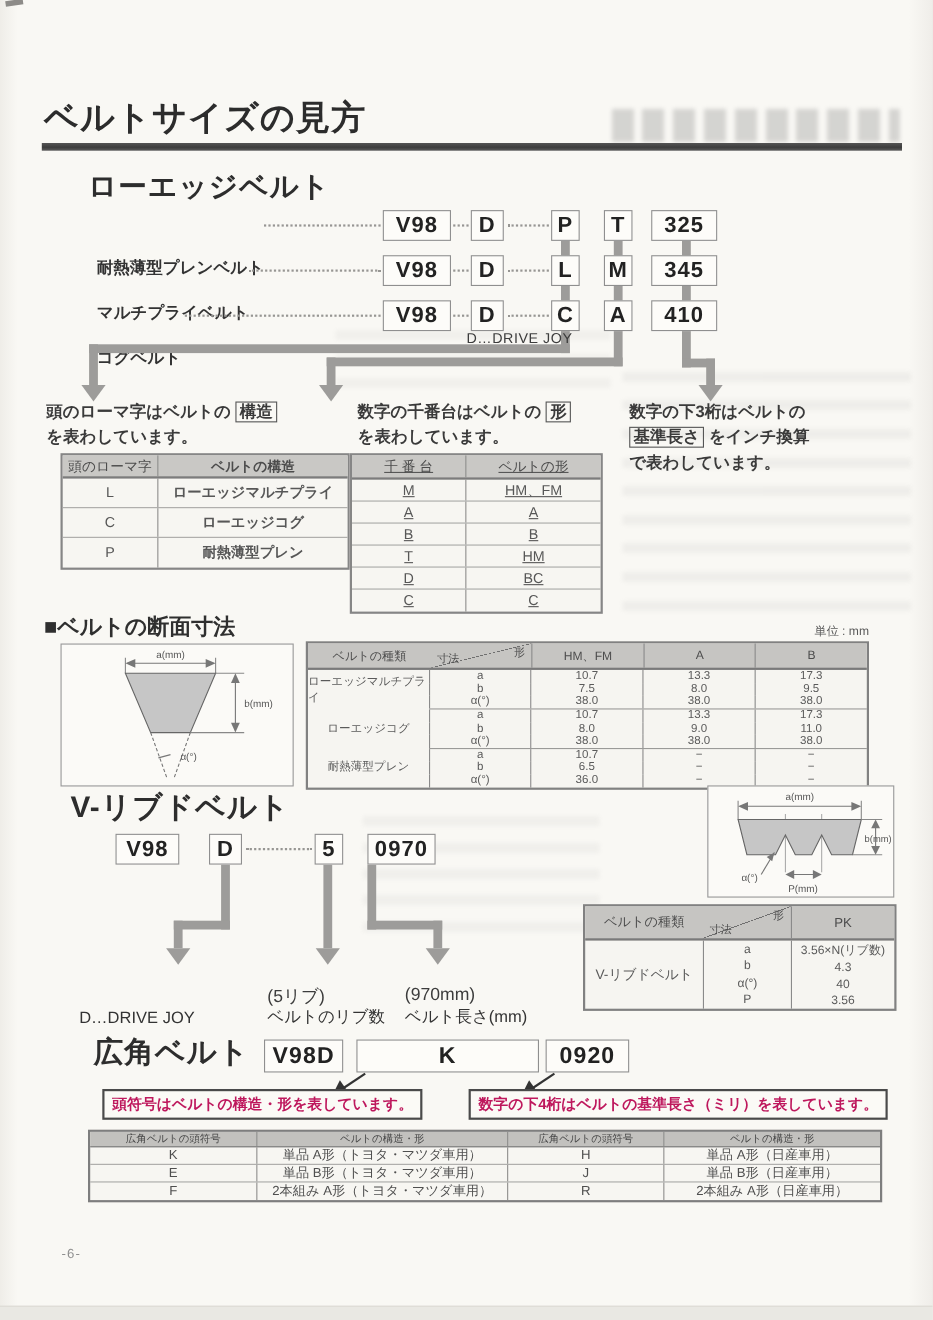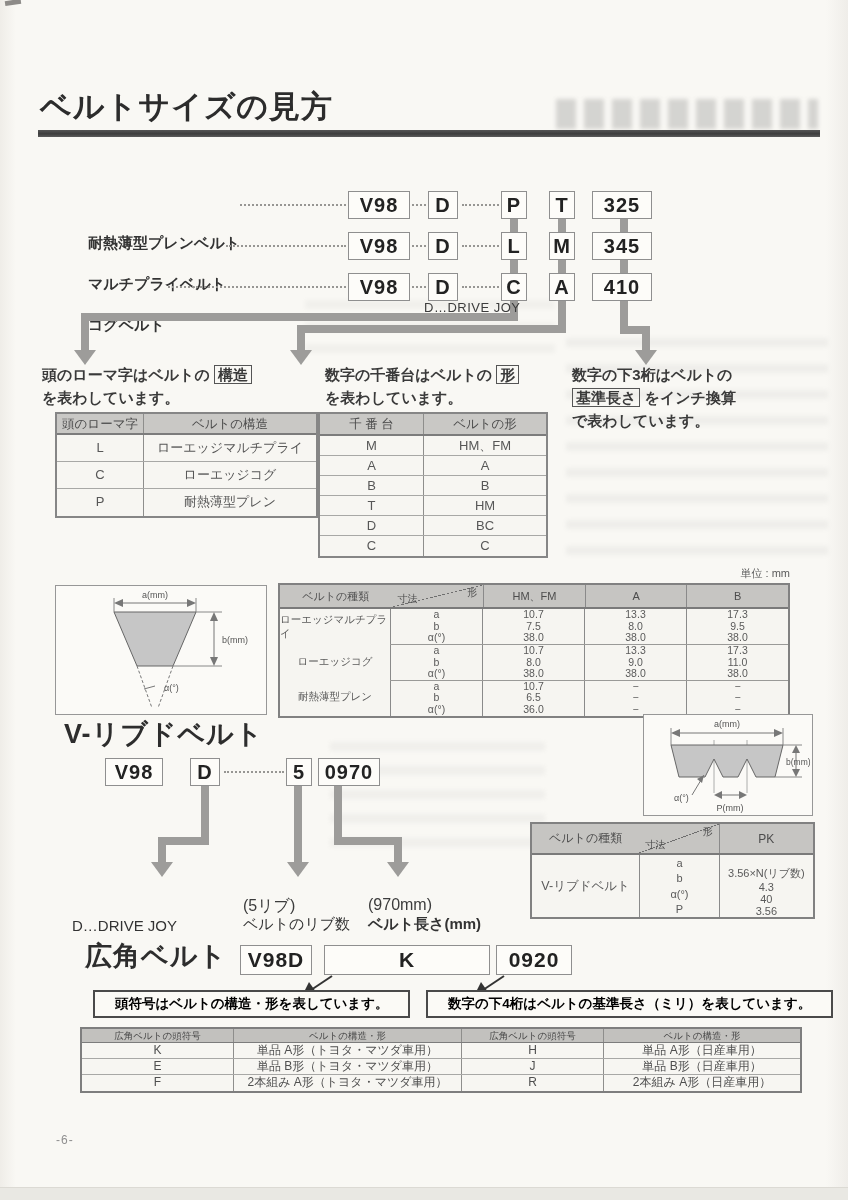--- a/index.html
+++ b/index.html
@@ -47,22 +47,22 @@
 
   
   .tbl { position:absolute; border:2px solid #868686; background:#f7f6f2; color:#575757; text-align:center; }
   .tbl .hd { display:flex; background:#c9c8c5; border-bottom:2px solid #7c7c7c; color:#4c4c4c; }
   .tbl .row { display:flex; border-bottom:1px solid #a8a8a6; }
   .tbl .row:last-child { border-bottom:none; }
   .cR { border-right:1px solid #8e8e8c; }
   .tA { left:55px; top:412px; width:263px; font-size:13px; }
   .tA .hd { height:21px; line-height:20px; font-size:12.5px; }
   .tA .row { height:27px; line-height:26px; }
-  .tA .c1 { width:87px; } .tA .c2 { flex:1; }
-  .tB { left:318px; top:412px; width:230px; font-size:13px; }
+  .tA .c1 { width:87px; } .tA .c2 { flex:1;font-weight:bold; }
+  .tB { left:318px; top:412px; width:230px; font-size:13px;text-decoration:underline; }
   .tB .hd { height:22px; line-height:21px; font-size:12.5px; }
   .tB .row { height:20px; line-height:19px; }
   .tB .c1 { width:104px; } .tB .c2 { flex:1; }
 
   
   .diag { position:relative;
     background-image:linear-gradient(to bottom right, rgba(0,0,0,0) 49.3%, #6f6f6f 49.3%, #6f6f6f 50.7%, rgba(0,0,0,0) 50.7%); }
   .diag .dt { position:absolute; top:1px; right:6px; }
   .diag .db { position:absolute; bottom:1px; left:6px; }
 
@@ -87,27 +87,27 @@
 
   
   .pktbl { left:530px; top:822px; width:285px; border:2px solid #818181; background:#f6f5f1; color:#5a5a5a; }
   .pktbl .bhd { display:flex; height:31px; background:#c6c5c2; border-bottom:2px solid #7a7a7a; color:#4d4d4d; font-size:12px; }
   .pktbl .bhd > div { display:flex; align-items:center; justify-content:center; }
   .pk-name { width:108px; } .pk-diag { width:80px; font-size:10px; } .pk-col { width:95px; border-left:1px solid #8a8a8a; }
   .pkbody { display:flex; height:62px; }
   .pkn { width:108px; display:flex; align-items:center; justify-content:center; font-size:12.5px; }
   .pkdims,.pkvals { display:flex; flex-direction:column; justify-content:space-around; text-align:center; font-size:11px; }
   .pkdims { width:80px; border-left:1px solid #8a8a8a; }
-  .pkvals { width:95px; border-left:1px solid #8a8a8a;justify-content:flex-end; }
+  .pkvals { width:95px; border-left:1px solid #8a8a8a; }
 
   
   .wbox { position:absolute; height:30px; background:#fdfcf9; border:1px solid #8f8f8f;
           display:flex; align-items:center; justify-content:center; font-weight:bold; font-size:21px; color:#222; letter-spacing:1px; }
-  .notebox { position:absolute; border:2px solid #4a4a4a; background:#fbfaf6; padding:3px 20px;
-             font-size:13.5px; font-weight:bold; color:#000000; white-space:nowrap; }
+  .notebox { position:absolute; border:2px solid #4a4a4a; background:#fbfaf6; padding:3px 7px;
+             font-size:13.5px; font-weight:bold; color:#be185d; white-space:nowrap; }
   .tW { left:80px; top:1027px; width:722px; border:2px solid #7e7e7e; background:#f7f6f2; color:#4f4f4f; text-align:center; }
   .tW .hd { display:flex; height:14px; line-height:13px; background:#c2c1be; border-bottom:1px solid #7c7c7c; font-size:9.5px; color:#474747; }
   .tW .row { display:flex; height:16px; line-height:15px; font-size:12px; border-bottom:1px solid #a8a8a6; }
   .tW .row:last-child { border-bottom:none; }
   .w1 { width:152px; } .w2 { width:228px; } .w3 { width:142px; } .w4 { flex:1; }
 
   .subsmall { font-size:16px; color:#3c3c3c; }
   .pagenum { font-size:12px; color:#8f8f8f; letter-spacing:1px; }
   svg text { font-family:"Liberation Sans","DejaVu Sans",sans-serif; }
 </style>
@@ -119,20 +119,21 @@
   <div class="corner-mark"></div>
   <div class="ghost g1"></div>
   <div class="ghost g2"></div>
   <div class="ghost g3"></div>
   <div class="ghost g4"></div>
   <div class="edge-bottom"></div>
 
   <div class="abs page-title">ベルトサイズの見方</div>
   <div class="abs title-rule"></div>
 
+  <div class="abs h1" style="left:80px;top:152px;">ローエッジベルト</div>
 
   <div class="abs flabel" style="left:88px;top:197px;">耐熱薄型プレンベルト</div>
   <div class="abs flabel" style="left:88px;top:238px;">マルチプライベルト</div>
   <div class="abs flabel" style="left:88px;top:279px;">コグベルト</div>
 
   <div class="abs dots" style="left:240px;top:204px;width:106px;"></div>
   <div class="abs dots" style="left:226px;top:245px;width:120px;"></div>
   <div class="abs dots" style="left:168px;top:286px;width:178px;"></div>
   <div class="abs dots" style="left:412px;top:204px;width:14px;"></div>
   <div class="abs dots" style="left:412px;top:245px;width:14px;"></div>
@@ -229,20 +230,21 @@
     <div class="row">
         <div class="c1 cR">D</div>
         <div class="c2">BC</div>
       </div>
     <div class="row">
         <div class="c1 cR">C</div>
         <div class="c2">C</div>
       </div>
   </div>
 
+  <div class="abs h2" style="left:40px;top:556px;">■ベルトの断面寸法</div>
   <div class="abs unit" style="left:690px;top:566px;width:100px;text-align:right;">単位 : mm</div>
 
   <div class="diagbox" style="left:55px;top:585px;width:212px;height:130px;">
     <svg width="210" height="128">
       <line x1="58" y1="26" x2="58" y2="12" stroke="#888" stroke-width="1"></line>
       <line x1="140" y1="26" x2="140" y2="12" stroke="#888" stroke-width="1"></line>
       <line x1="60" y1="17" x2="138" y2="17" stroke="#777" stroke-width="1"></line>
       <polygon points="58,17 67,13 67,21" fill="#777"></polygon>
       <polygon points="140,17 131,13 131,21" fill="#777"></polygon>
       <text x="99" y="12" font-size="9" text-anchor="middle" fill="#555">a(mm)</text>
@@ -341,37 +343,37 @@
       </div>
     </div>
   </div>
 
   <div class="abs h1" style="left:64px;top:716px;font-size:27px;">V-リブドベルト</div>
 
   <div class="cbox" style="left:105px;top:758px;width:58px;">V98</div>
   <div class="cbox" style="left:190px;top:758px;width:30px;">D</div>
   <div class="abs dots" style="left:224px;top:771px;width:60px;"></div>
   <div class="cbox" style="left:286px;top:758px;width:26px;">5</div>
-  <div class="cbox" style="left:318px;top:758px;width:62px;">0970</div>
+  <div class="cbox" style="left:334px;top:758px;width:62px;">0970</div>
 
   <div class="bar" style="left:201px;top:786px;width:8px;height:59px;"></div>
   <div class="bar" style="left:158px;top:837px;width:51px;height:8px;"></div>
   <div class="bar" style="left:158px;top:837px;width:8px;height:25px;"></div>
   <div class="ah" style="left:151px;top:862px;"></div>
   <div class="bar" style="left:294px;top:786px;width:8px;height:76px;"></div>
   <div class="ah" style="left:287px;top:862px;"></div>
   <div class="bar" style="left:334px;top:786px;width:8px;height:59px;"></div>
   <div class="bar" style="left:334px;top:837px;width:68px;height:8px;"></div>
   <div class="bar" style="left:394px;top:837px;width:8px;height:25px;"></div>
   <div class="ah" style="left:387px;top:862px;"></div>
 
   <div class="abs flabel" style="left:72px;top:880px;font-weight:normal;">D…DRIVE JOY</div>
   <div class="abs flabel" style="left:243px;top:878px;font-weight:normal;">ベルトのリブ数</div>
   <div class="abs subsmall" style="left:243px;top:896px;">(5リブ)</div>
-  <div class="abs flabel" style="left:368px;top:878px;font-weight:bold;">ベルト長さ(mm)</div>
+  <div class="abs flabel" style="left:368px;top:878px;font-weight:normal;">ベルト長さ(mm)</div>
   <div class="abs subsmall" style="left:368px;top:896px;">(970mm)</div>
 
 
 
   <div class="diagbox" style="left:643px;top:714px;width:170px;height:102px;">
     <svg width="168" height="100">
       <line x1="27" y1="30" x2="27" y2="13" stroke="#888" stroke-width="1"></line>
       <line x1="139" y1="30" x2="139" y2="13" stroke="#888" stroke-width="1"></line>
       <line x1="29" y1="18" x2="137" y2="18" stroke="#777" stroke-width="1"></line>
       <polygon points="27,18 36,14 36,22" fill="#777"></polygon>

